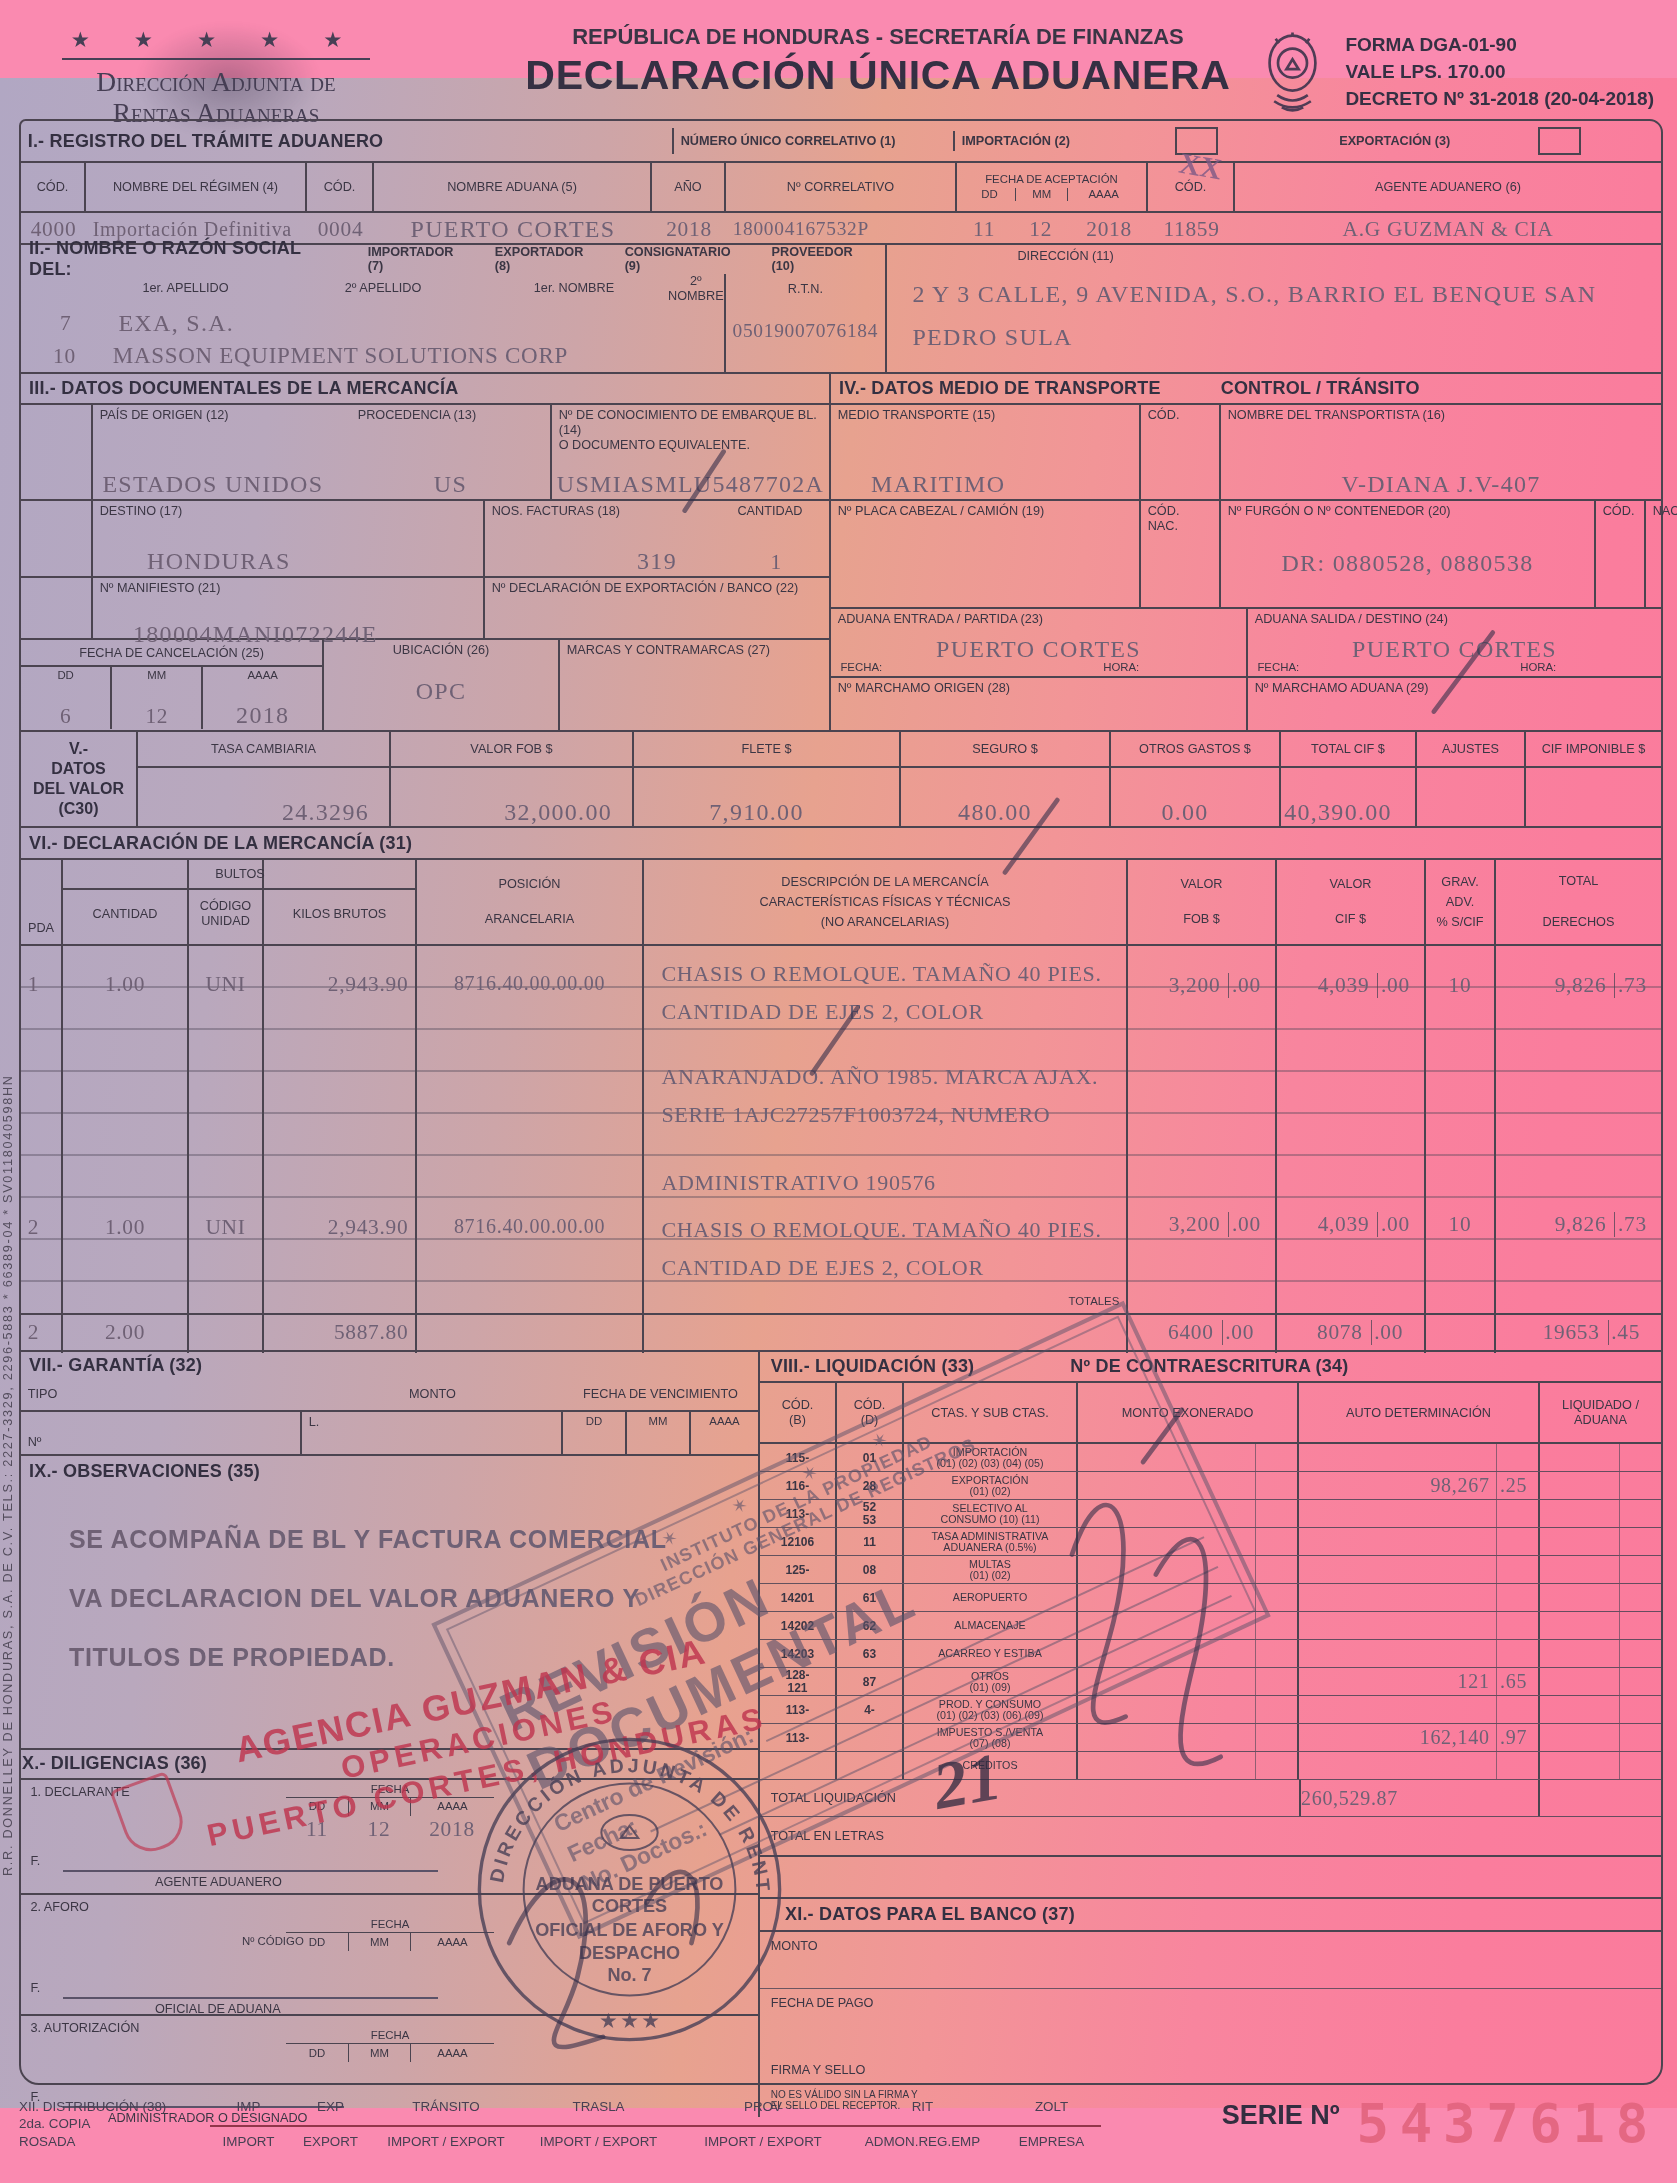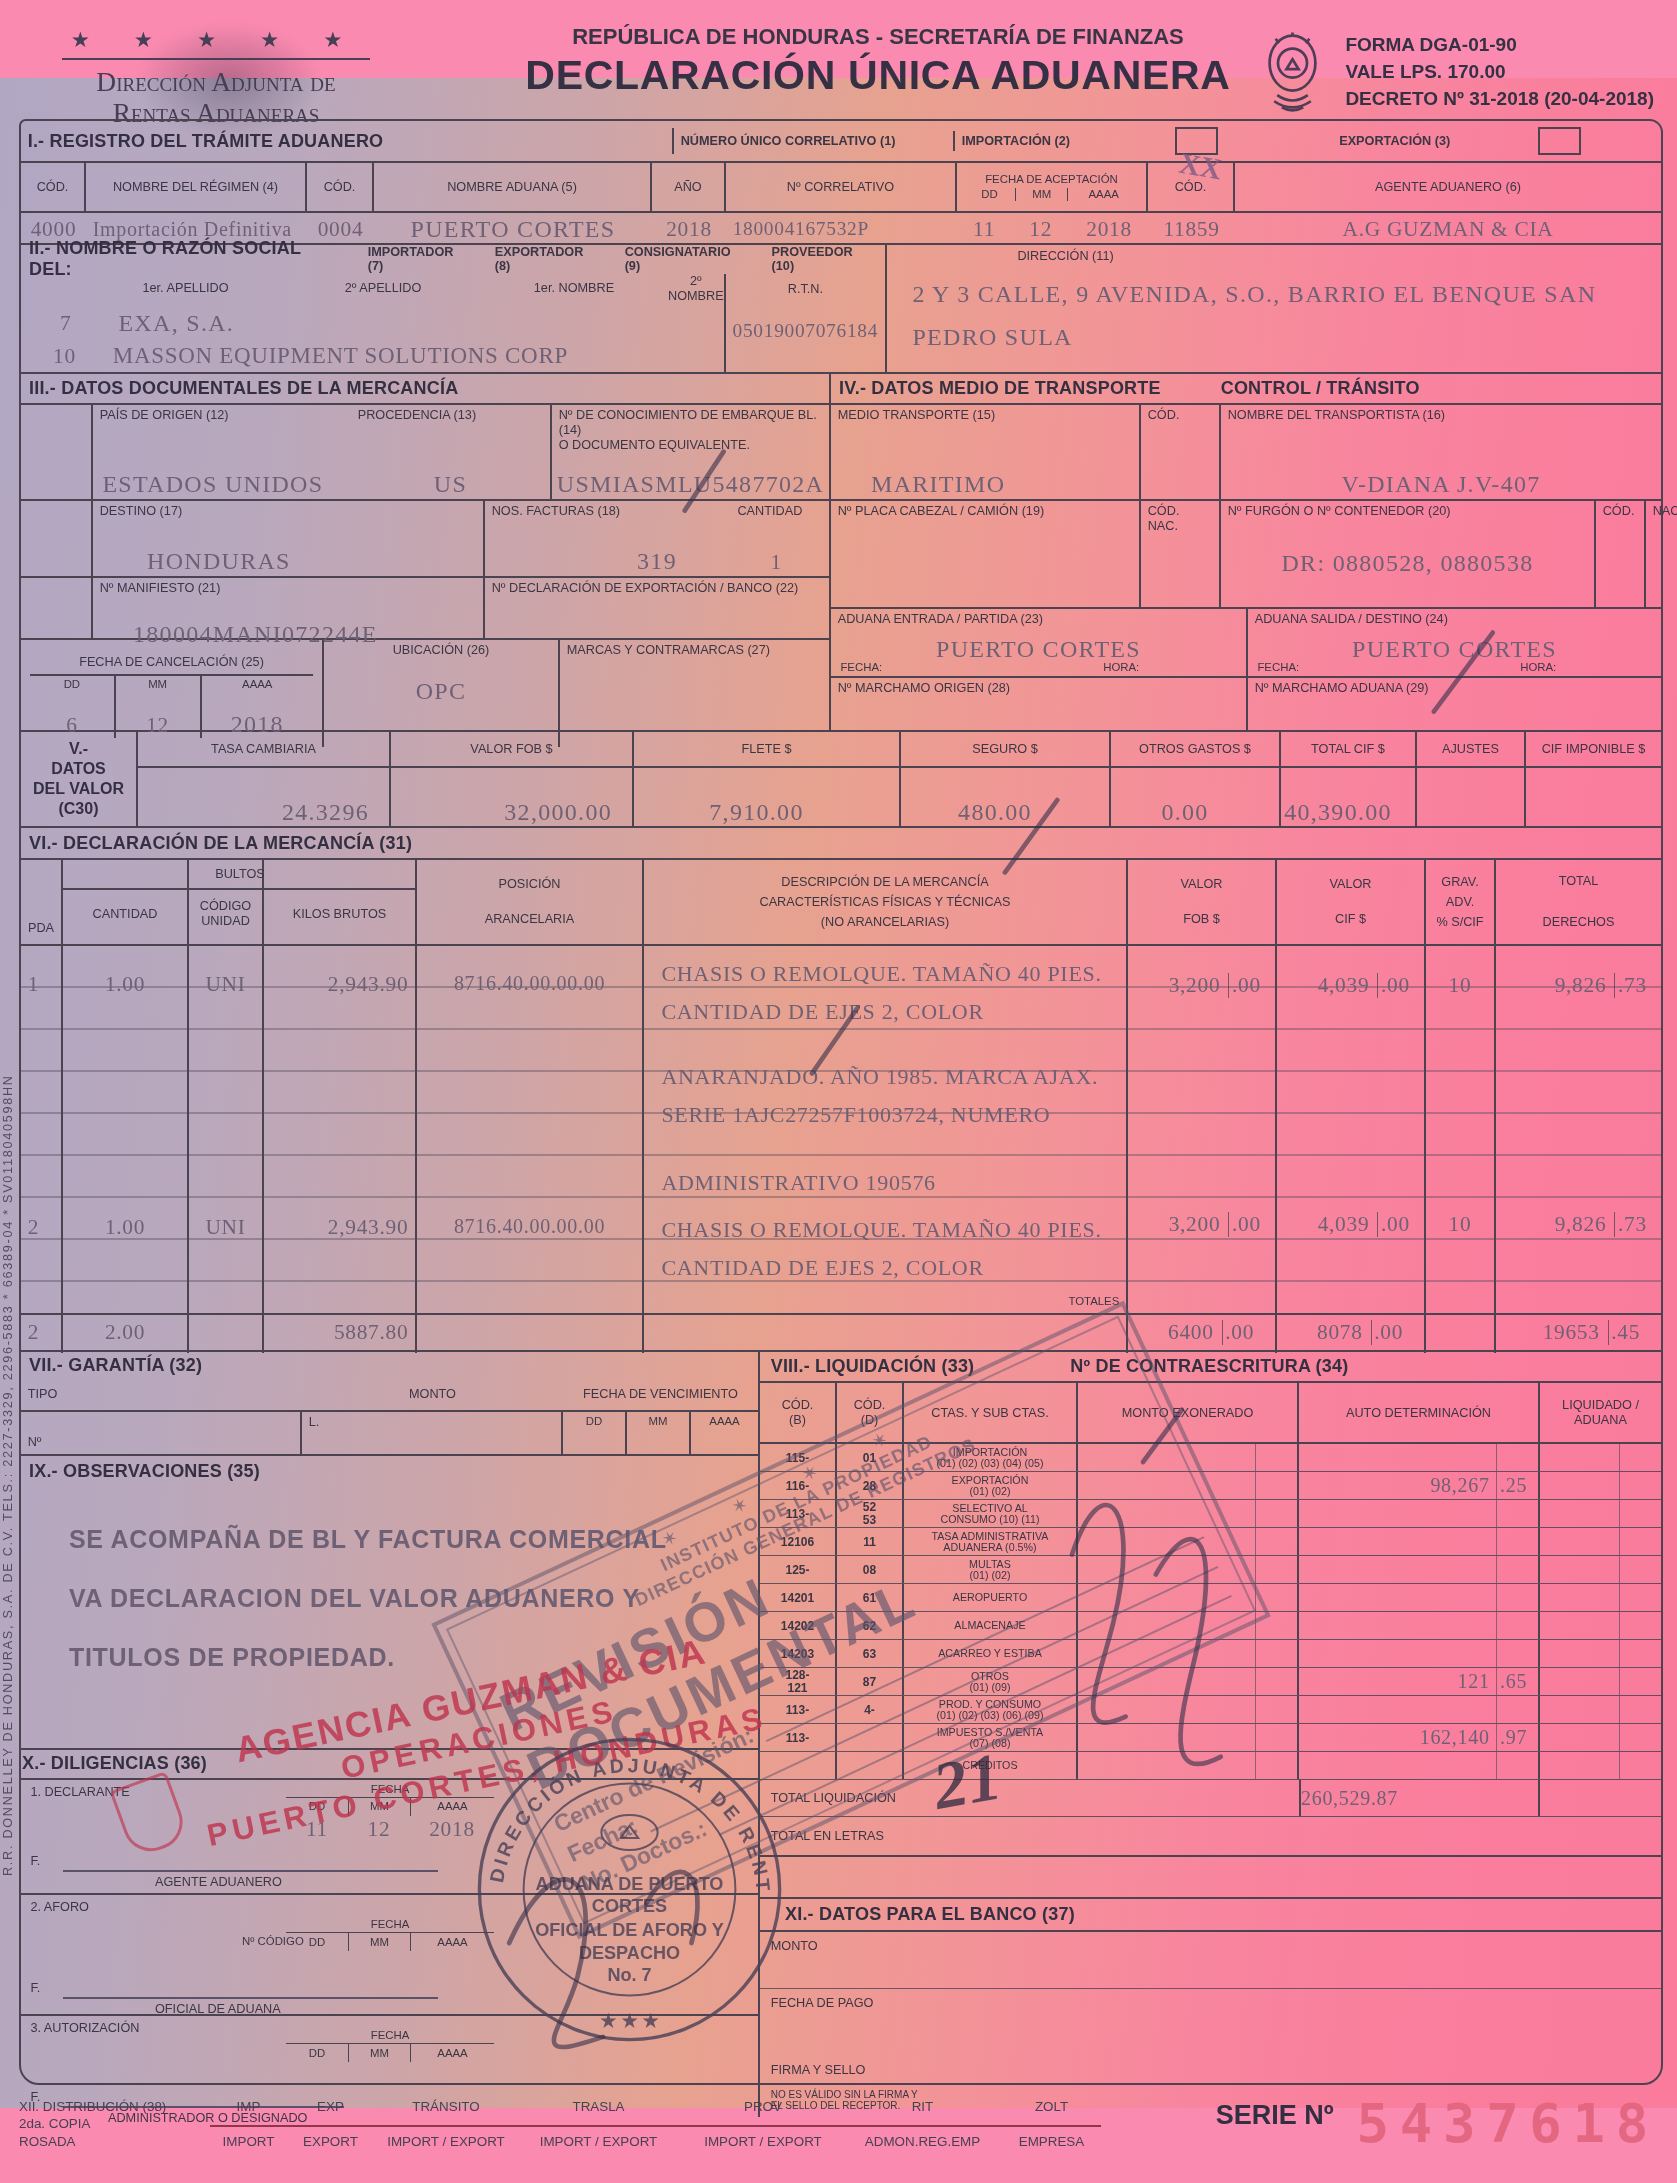--- a/index.html
+++ b/index.html
@@ -196,21 +196,21 @@
   .firma{padding:0 10.7px;height:24px}
   .nota{padding:1.3px 10.7px 5.4px 10.7px}
 
   
   .s12{position:absolute;left:19px;top:2095px;width:1640px;height:70px;display:flex;color:#473f52}
   .s12l{width:191px;font-size:13.4px;line-height:17.4px;padding-top:2.7px}
   .s12cols{position:relative;width:938px;padding-top:4px}
   .s12row{display:grid;grid-template-columns:77px 87px 144px 161px 168px 151px 107px;text-align:center;font-size:13.4px;color:#473f52}
   .s12row.b{margin-top:20px}
   .s12rule{position:absolute;left:0;right:47px;top:29.5px;height:2.7px;background:#7e2738;opacity:.85}
-  .s12serie{flex:1;display:flex;align-items:flex-start;justify-content:flex-end;gap:23px;padding-top:5.4px}
+  .s12serie{flex:1;display:flex;align-items:flex-start;justify-content:flex-end;gap:17px;padding-top:5.4px}
   .serielab{font-size:27px;font-weight:800;color:#332e40}
   .serienum{font-family:"DejaVu Sans Mono",monospace;font-size:54px;font-weight:700;color:#e2647e;
     letter-spacing:10.7px;line-height:48px;opacity:.9}
 
   
   .st-ag{position:absolute;left:157px;top:1679px;width:643px;transform:rotate(-12deg);
     color:rgba(190,52,78,.82);text-align:center;font-weight:700}
   .sta1{font-size:36px;letter-spacing:2px}
   .sta2{font-size:31px;letter-spacing:4.7px;margin-top:1.3px}
   .sta-shield{position:absolute;left:-46px;top:29.5px;width:54px;height:66px;border:3.4px solid rgba(190,52,78,.65);
@@ -405,21 +405,21 @@
             <span class="val vbot" style="left:auto;right:47px">1</span>
             </div>
         </div>
         <div class="s3r3 bt">
           <div class="c br"></div>
           <div class="c br"><span class="lab">Nº MANIFIESTO (21)</span>
             <span class="val vbig vbot" style="left:40px;bottom:-9.4px">180004MANI072244E</span></div>
           <div class="c"><span class="lab">Nº DECLARACIÓN DE EXPORTACIÓN / BANCO (22)</span></div>
         </div>
         <div class="s3r4 bt">
-          <div class="c br" style="padding:9px">
+          <div class="c br" style="padding:0">
             <div class="lab cen" style="padding-top:5.4px">FECHA DE CANCELACIÓN (25)</div>
             <div class="fcg">
               <div class="c"><span class="lab sm">DD</span>
                 <span class="val fcv">6</span></div>
               <div class="c"><span class="lab sm">MM</span>
                 <span class="val fcv">12</span></div>
               <div class="c"><span class="lab sm">AAAA</span>
                 <span class="val vbig fcv">2018</span></div>
             </div>
           </div>

